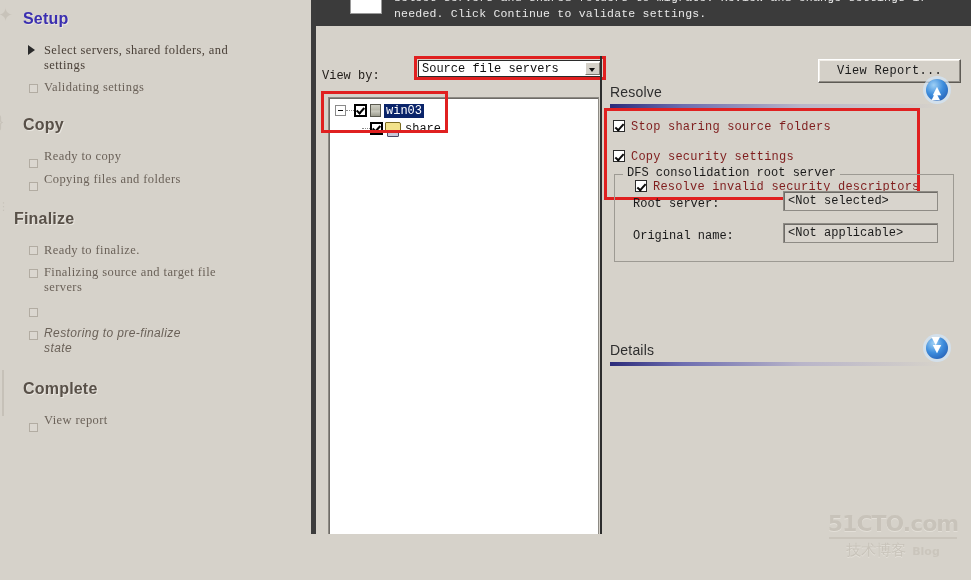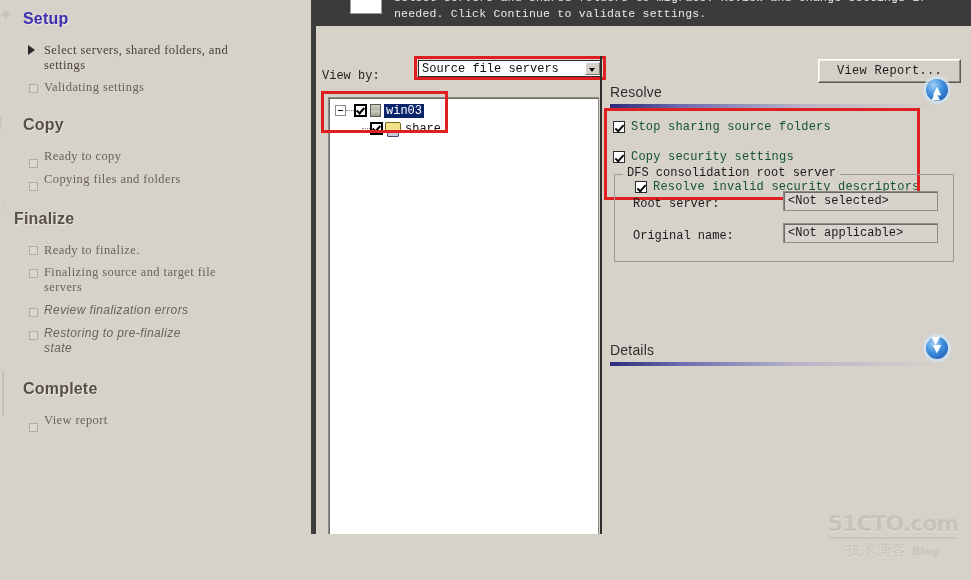--- a/index.html
+++ b/index.html
@@ -336,24 +336,23 @@
     justify-content: center;
     color: #ffffff;
     font-size: 11px;
     font-family: "DejaVu Sans", sans-serif;
     line-height: 1;
   }
 
   .chkrow {
     position: absolute;
     display: flex;
-    align-items: center;
-    font-family: "Liberation Mono", monospace;
-    font-size: 12px;
-    color: #14532d;
+    font-family: "Liberation Mono", monospace;
+    font-size: 12px;
+    color: #7f1d1d;
     white-space: nowrap;
     letter-spacing: 0.2px;
   }
   .wcbx {
     width: 12px; height: 12px;
     border: 1px solid #2b2b2b;
     background: #ffffff;
     position: relative;
     flex: 0 0 auto;
     margin-right: 6px;
@@ -493,21 +492,20 @@
 
       <div class="sb-phase-title" style="position:absolute; left:14px; top:210px;">Finalize</div>
 
       <div class="sb-bullet-box" style="left:29px; top:246px;"></div>
       <div class="sb-item dim" style="left:44px; top:243px; width:230px;">Ready to finalize.</div>
 
       <div class="sb-bullet-box" style="left:29px; top:269px;"></div>
       <div class="sb-item dim" style="left:44px; top:265px; width:205px;">Finalizing source and target file servers</div>
 
       <div class="sb-bullet-box" style="left:29px; top:308px;"></div>
-      <div class="sb-item dim italic" style="left:44px; top:303px; width:230px;">Review finalization errors</div>
 
       <div class="sb-bullet-box" style="left:29px; top:331px;"></div>
       <div class="sb-item dim italic" style="left:44px; top:326px; width:160px;">Restoring to pre-finalize state</div>
 
       <div class="sb-phase-title" style="position:absolute; left:23px; top:380px;">Complete</div>
 
       <div class="sb-bullet-box" style="left:29px; top:423px;"></div>
       <div class="sb-item dim" style="left:44px; top:413px; width:230px;">View report</div>
 
     </div>

